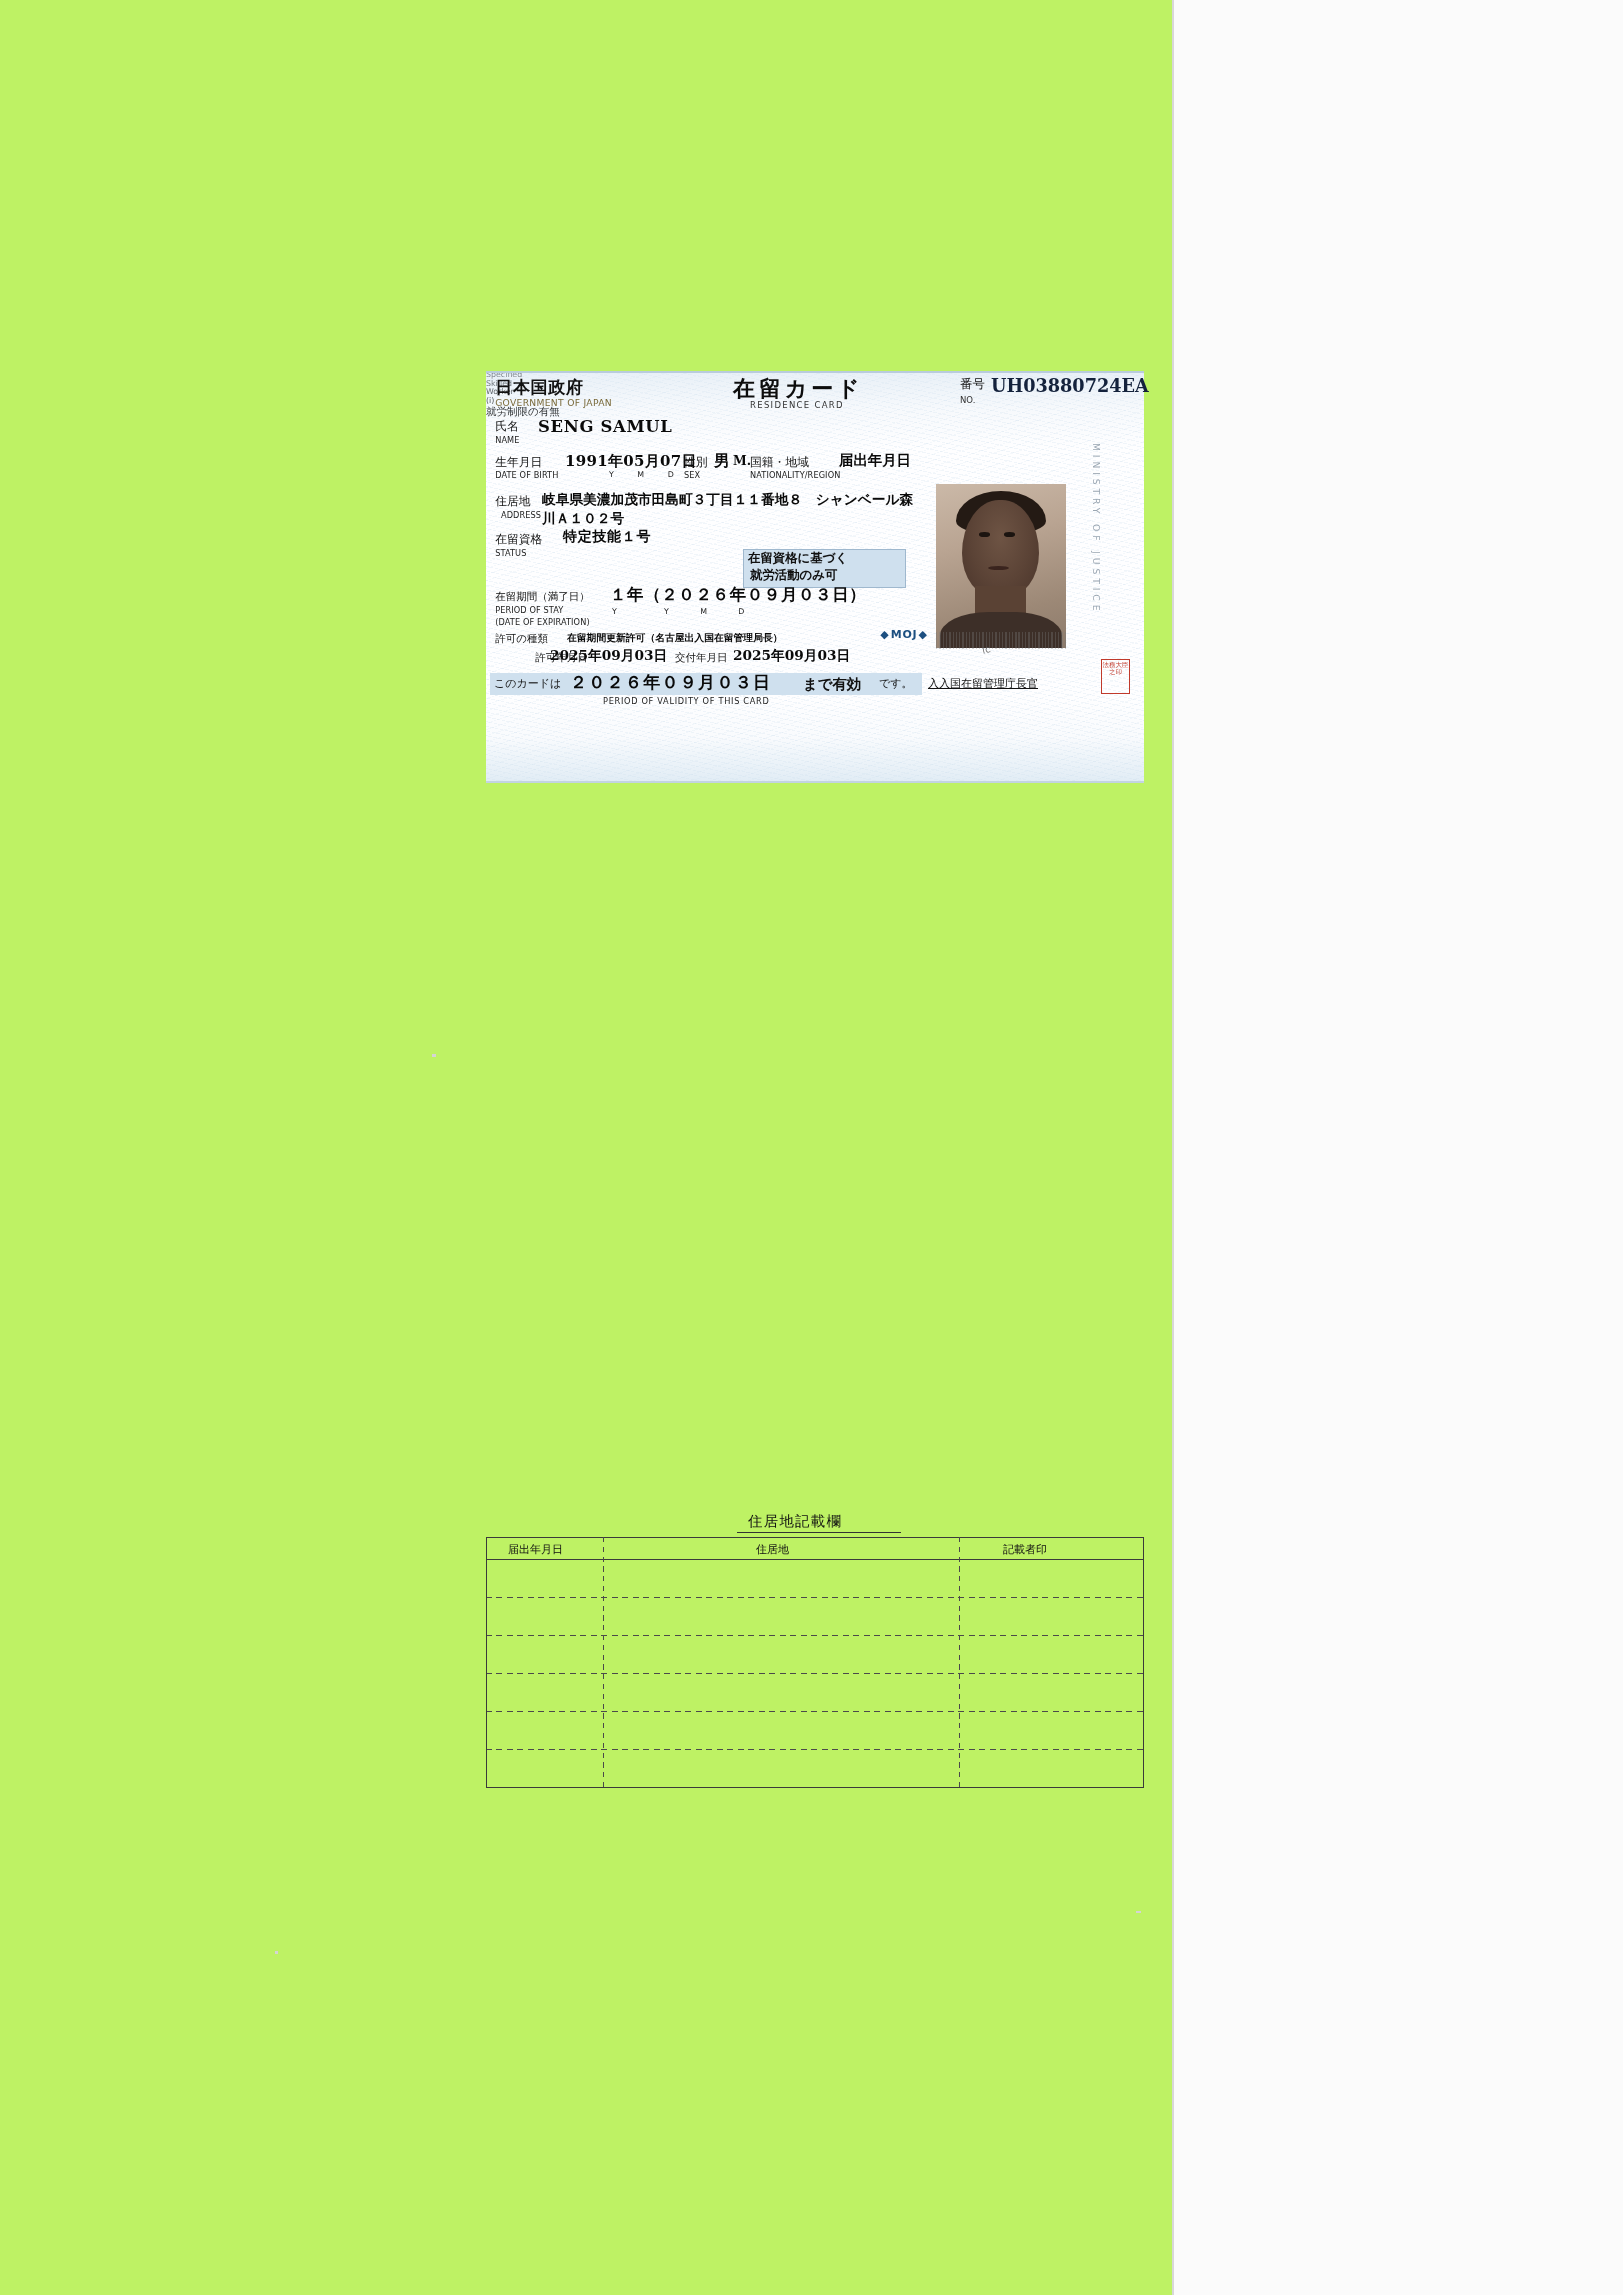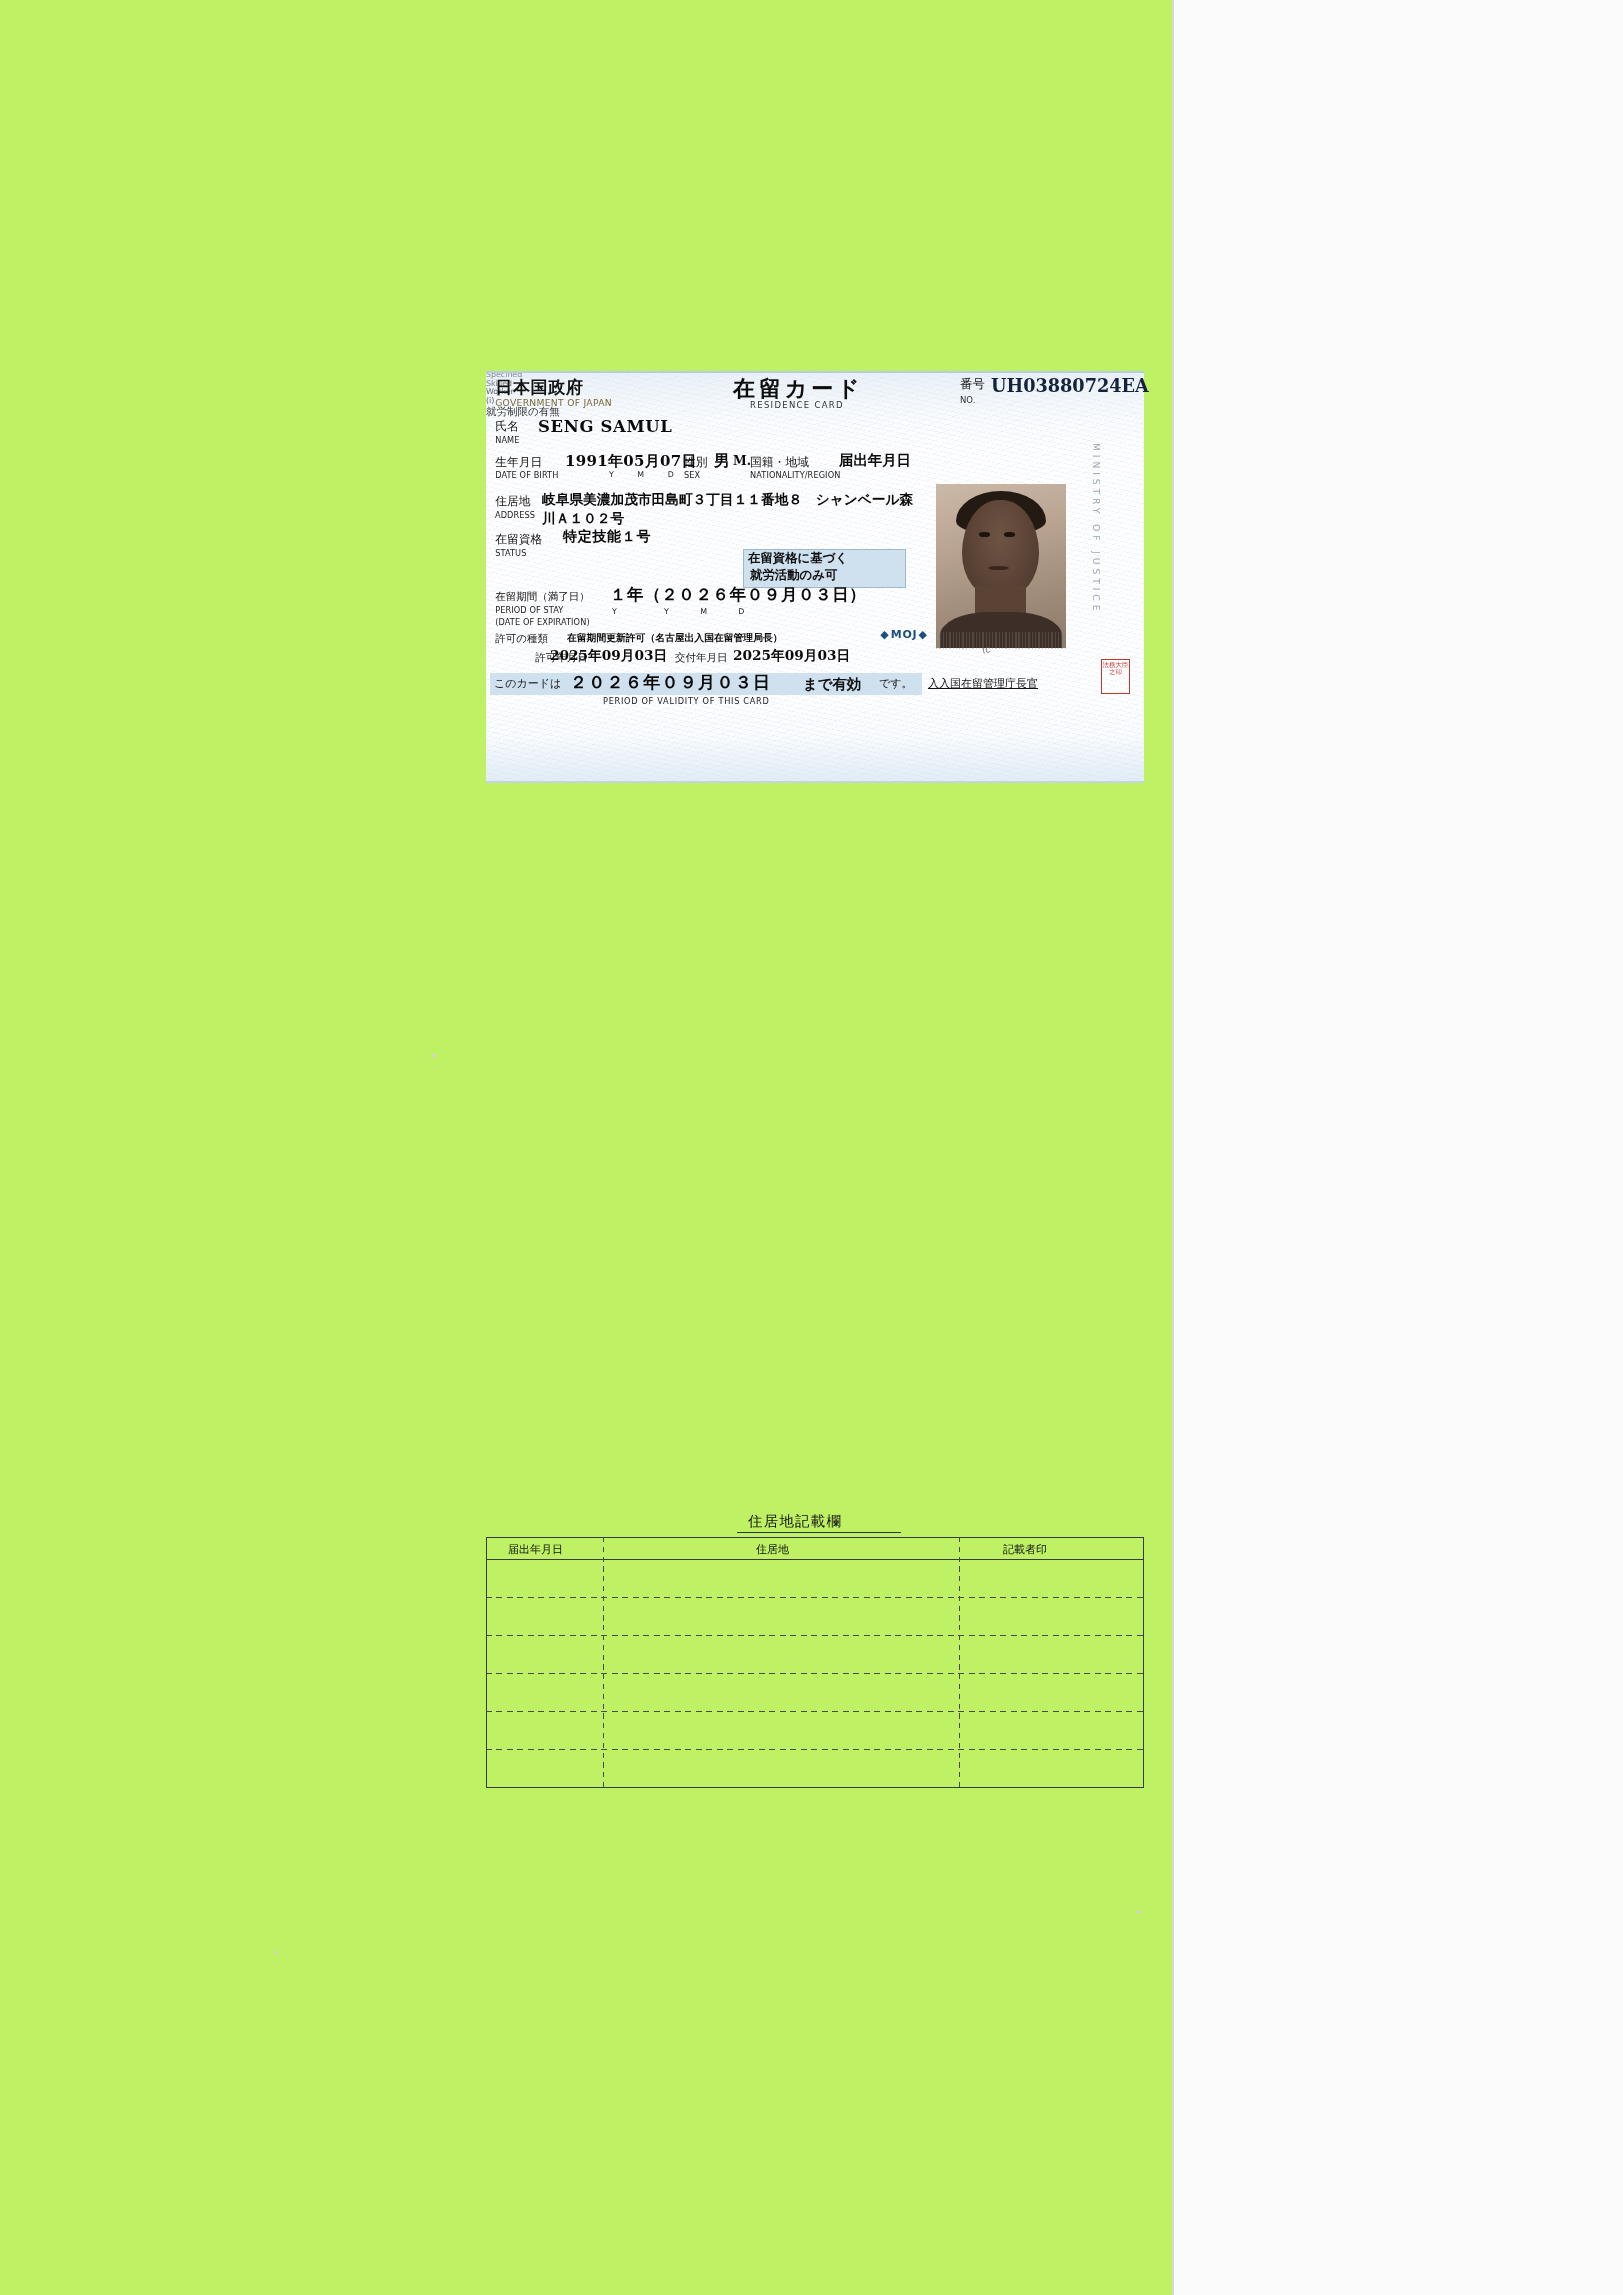--- a/index.html
+++ b/index.html
@@ -130,21 +130,21 @@
   .sex-jp { left:198px; top:84px; }
   .sex-en { left:198px; top:99px; }
   .sex-val { left:228px; top:80px; font-size:15.7px; font-weight:bold; font-family:"DejaVu Serif", serif;}
   .sex-val-en { left:247px; top:82px; font-size:12.4px; font-weight:bold; font-family:"DejaVu Serif", serif;}
 
   .nat-jp { left:264px; top:84px; }
   .nat-en { left:264px; top:99px; }
   .nat-val { left:353px; top:80px; font-size:14.4px; font-weight:bold; font-family:"DejaVu Sans", sans-serif;}
 
   .addr-jp { left:9.2px; top:123px; }
-  .addr-en { left:9px; top:139px; }
+  .addr-en { left:15px; top:139px; }
   .addr-l1 { left:56px; top:120px; font-size:13.7px; font-weight:bold; font-family:"DejaVu Serif", serif; letter-spacing:0px;}
   .addr-l2 { left:56px; top:139px; font-size:13.7px; font-weight:bold; font-family:"DejaVu Serif", serif;}
 
   .status-jp { left:9.2px; top:161px; }
   .status-en { left:9.2px; top:177px; }
   .status-en2 { left:50px; top:173px; font-size:7.9px; line-height:8.5px; color:#222;}
   .status-val { left:77px; top:157px; font-size:14px; font-weight:bold; font-family:"DejaVu Serif", serif; letter-spacing:0.7px;}
 
   .work-jp { left:130px; top:196px; font-size:10.5px; }
   .work-box {

